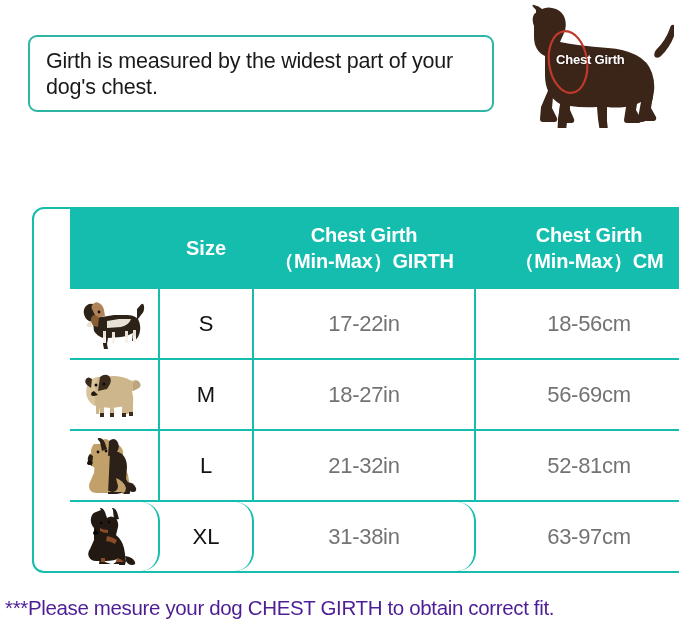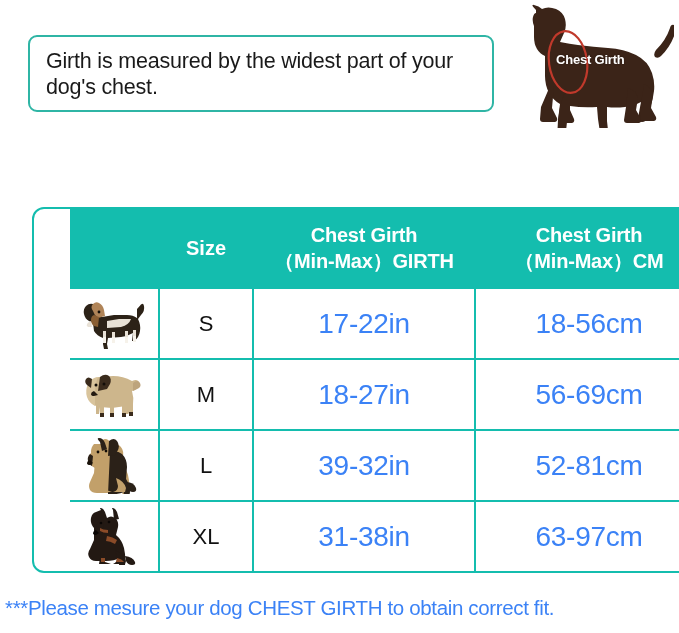--- a/index.html
+++ b/index.html
@@ -77,21 +77,21 @@
   table.size-table { table-layout: fixed; padding-left: 36px; }
   .size-table th, .size-table td {
     border-right: 2px solid #14bdae;
     border-bottom: 2px solid #14bdae;
     padding: 0;
     text-align: center;
     vertical-align: middle;
   }
   .size-table th:last-child,
   .size-table td:last-child { border-right: none; }
-  .size-table tr:last-child td { border-bottom: none; }
+  .size-table tr:last-child td { border-bottom: none; border-radius: 19px; }
 
   .size-table thead th {
     background: #14bdae;
     color: #ffffff;
     font-weight: bold;
     border-right-color: #14bdae;
     border-bottom-color: #14bdae;
     height: 78px;
   }
   .hdr-two-line {
@@ -109,34 +109,34 @@
   .col-size { width: 94px; }
   .col-in   { width: 222px; }
   .col-cm   { width: 226px; }
 
   .size-table tbody td { height: 68px; }
   .cell-size {
     font-size: 22px;
     color: #111111;
   }
   .cell-val {
-    font-size: 28px;
-    color: #3b82f6;
+    font-size: 22px;
+    color: #737373;
     letter-spacing: -0.3px;
   }
   .cell-img { padding: 4px 0; }
   .cell-img svg { display: block; margin: 0 auto; }
 
   
   .footer-note {
     position: absolute;
     left: 5px;
     top: 596px;
     font-size: 20.5px;
-    color: #3b82f6;
+    color: #4c1d95;
     letter-spacing: -0.35px;
     white-space: nowrap;
   }
 </style>
 </head>
 <body>
 
 <div class="callout">
   <div class="callout-text">Girth is measured by the widest part of your dog's chest.</div>
 </div>
@@ -234,21 +234,21 @@
           <path d="M4 16 q-3 3 -2 7 q1 4 4 5 l1 -10 z" fill="#2b2118"></path>
           <circle cx="12" cy="14" r="1.4" fill="#110c07"></circle>
           <circle cx="20" cy="13" r="1.4" fill="#110c07"></circle>
           <path d="M4 22 q-3 1 -3 3 q0 2 3 2 l3 -2 z" fill="#1a120a"></path>
           <path d="M16 42 l4 0 l0 10 l6 2 l-12 0 z" fill="#c2a06a"></path>
           <path d="M30 40 q8 3 10 10 l-1 4 l-12 0 q5 -1 5 -6 z" fill="#c2a06a"></path>
           <path d="M40 44 q8 0 10 6 q1 4 -3 4 q-4 0 -6 -4 z" fill="#2b2118"></path>
         </svg>
       </td>
       <td class="cell-size">L</td>
-      <td class="cell-val">39-32in</td>
+      <td class="cell-val">21-32in</td>
       <td class="cell-val">52-81cm</td>
     </tr>
 
     <tr>
       <td class="cell-img">
         <svg width="54" height="58" viewBox="0 0 54 58">
           <path d="M14 2 q-2 -3 0 -2 q3 1 4 4 l2 6 q4 -3 8 0 q4 3 3 9 l-2 8 q6 5 8 13 q2 9 1 17 l-6 0 l1 -7 q-6 3 -14 3 l-10 0 q-5 0 -7 -4 q-2 -4 1 -8 l4 -9 l0 -12 q-4 -4 -3 -10 q1 -5 5 -6 z" fill="#231913"></path>
           <path d="M26 2 q-2 -3 0 -2 q3 1 4 4 l2 7 l-5 1 z" fill="#231913"></path>
           <path d="M13 12 q-4 3 -3 8 q1 5 5 7 l2 -14 z" fill="#231913"></path>
           <circle cx="14" cy="15" r="1.3" fill="#0a0604"></circle>

